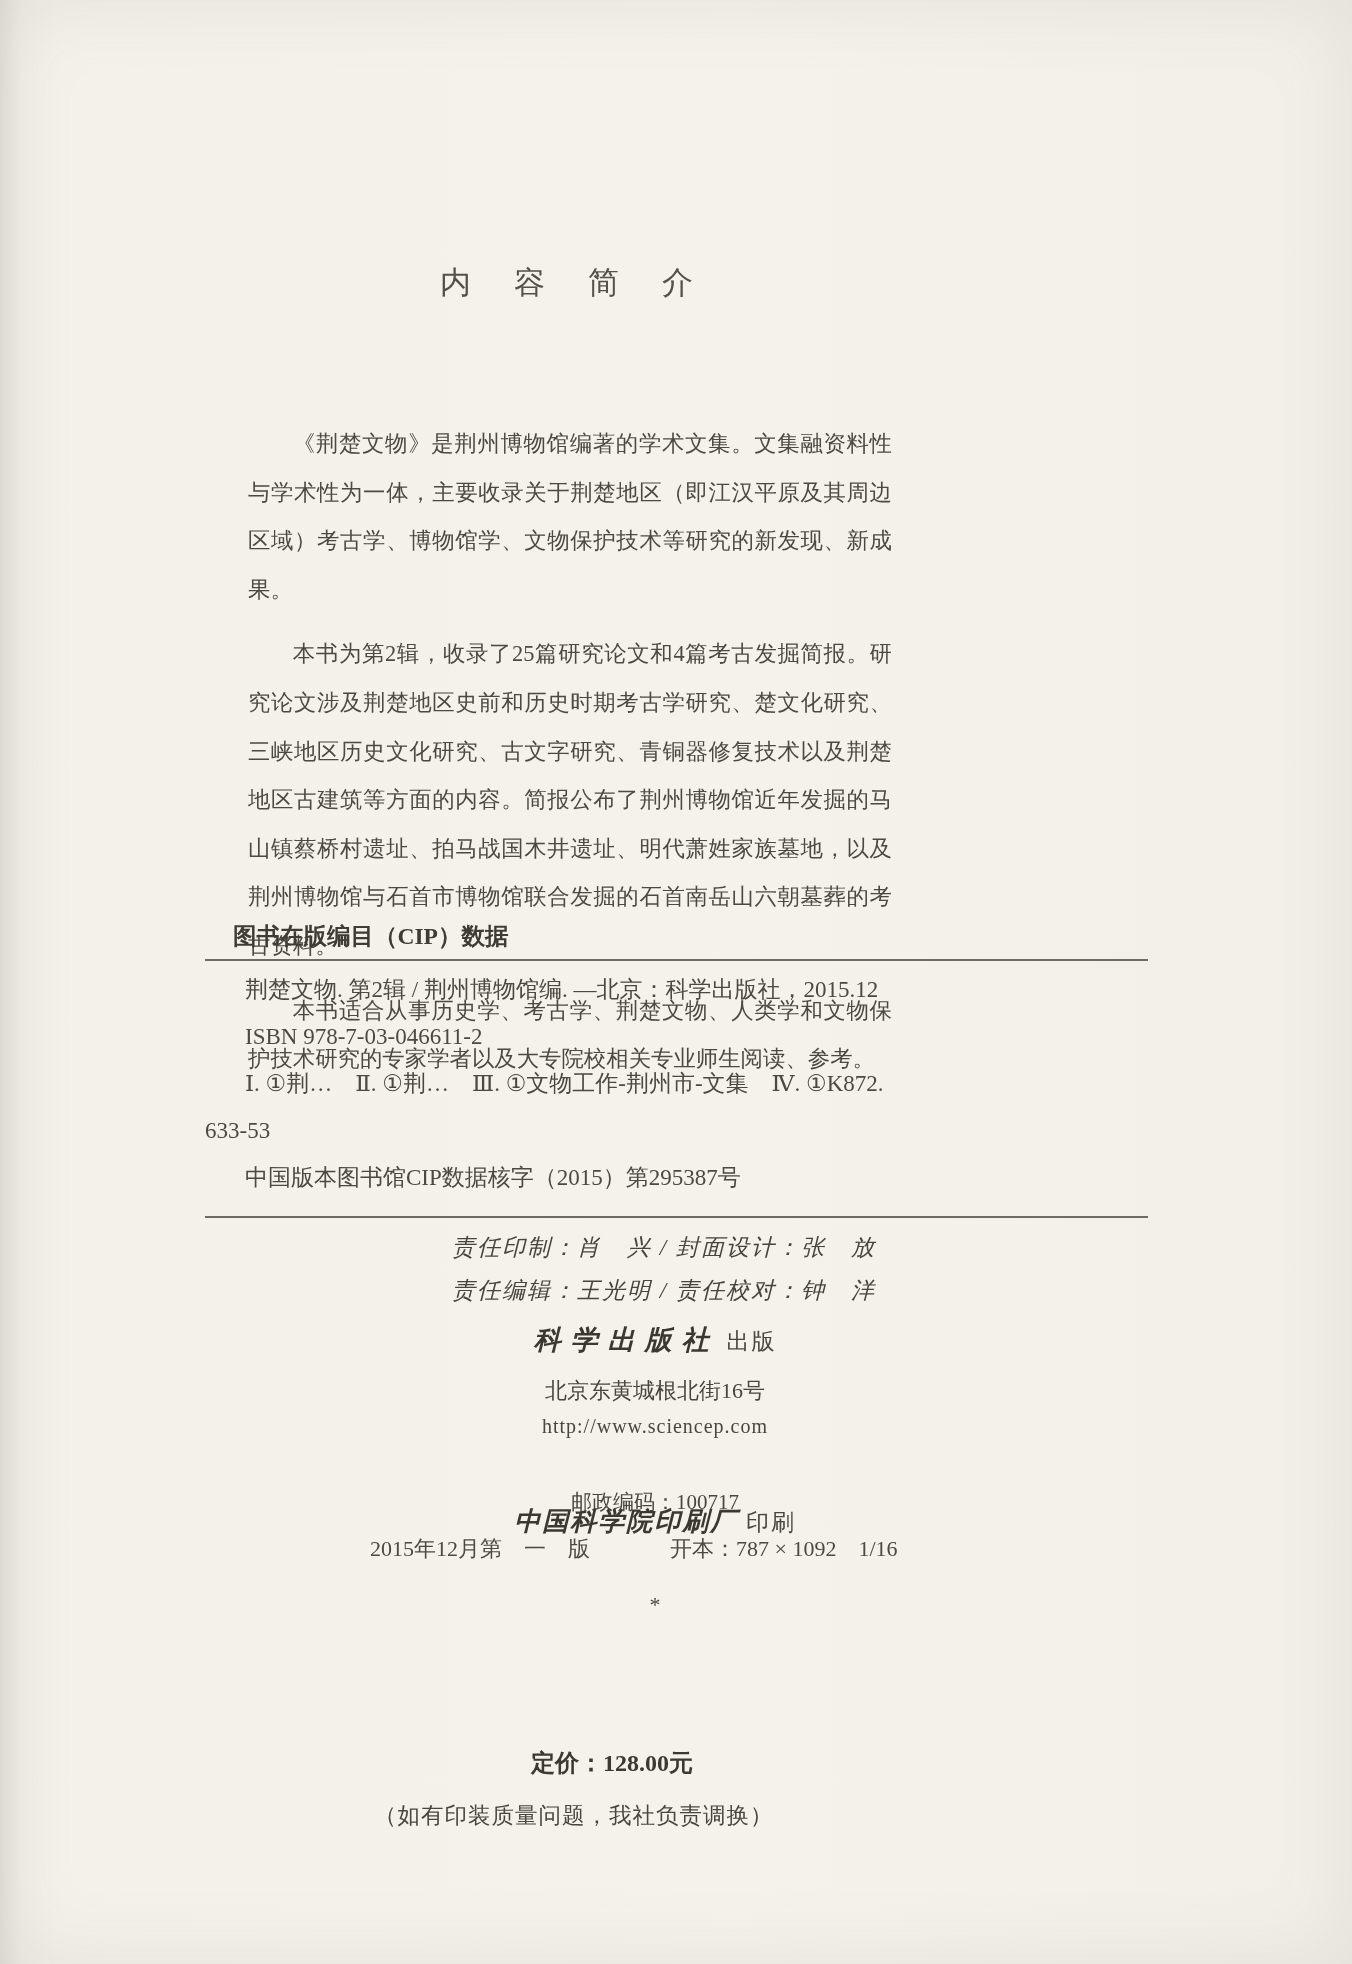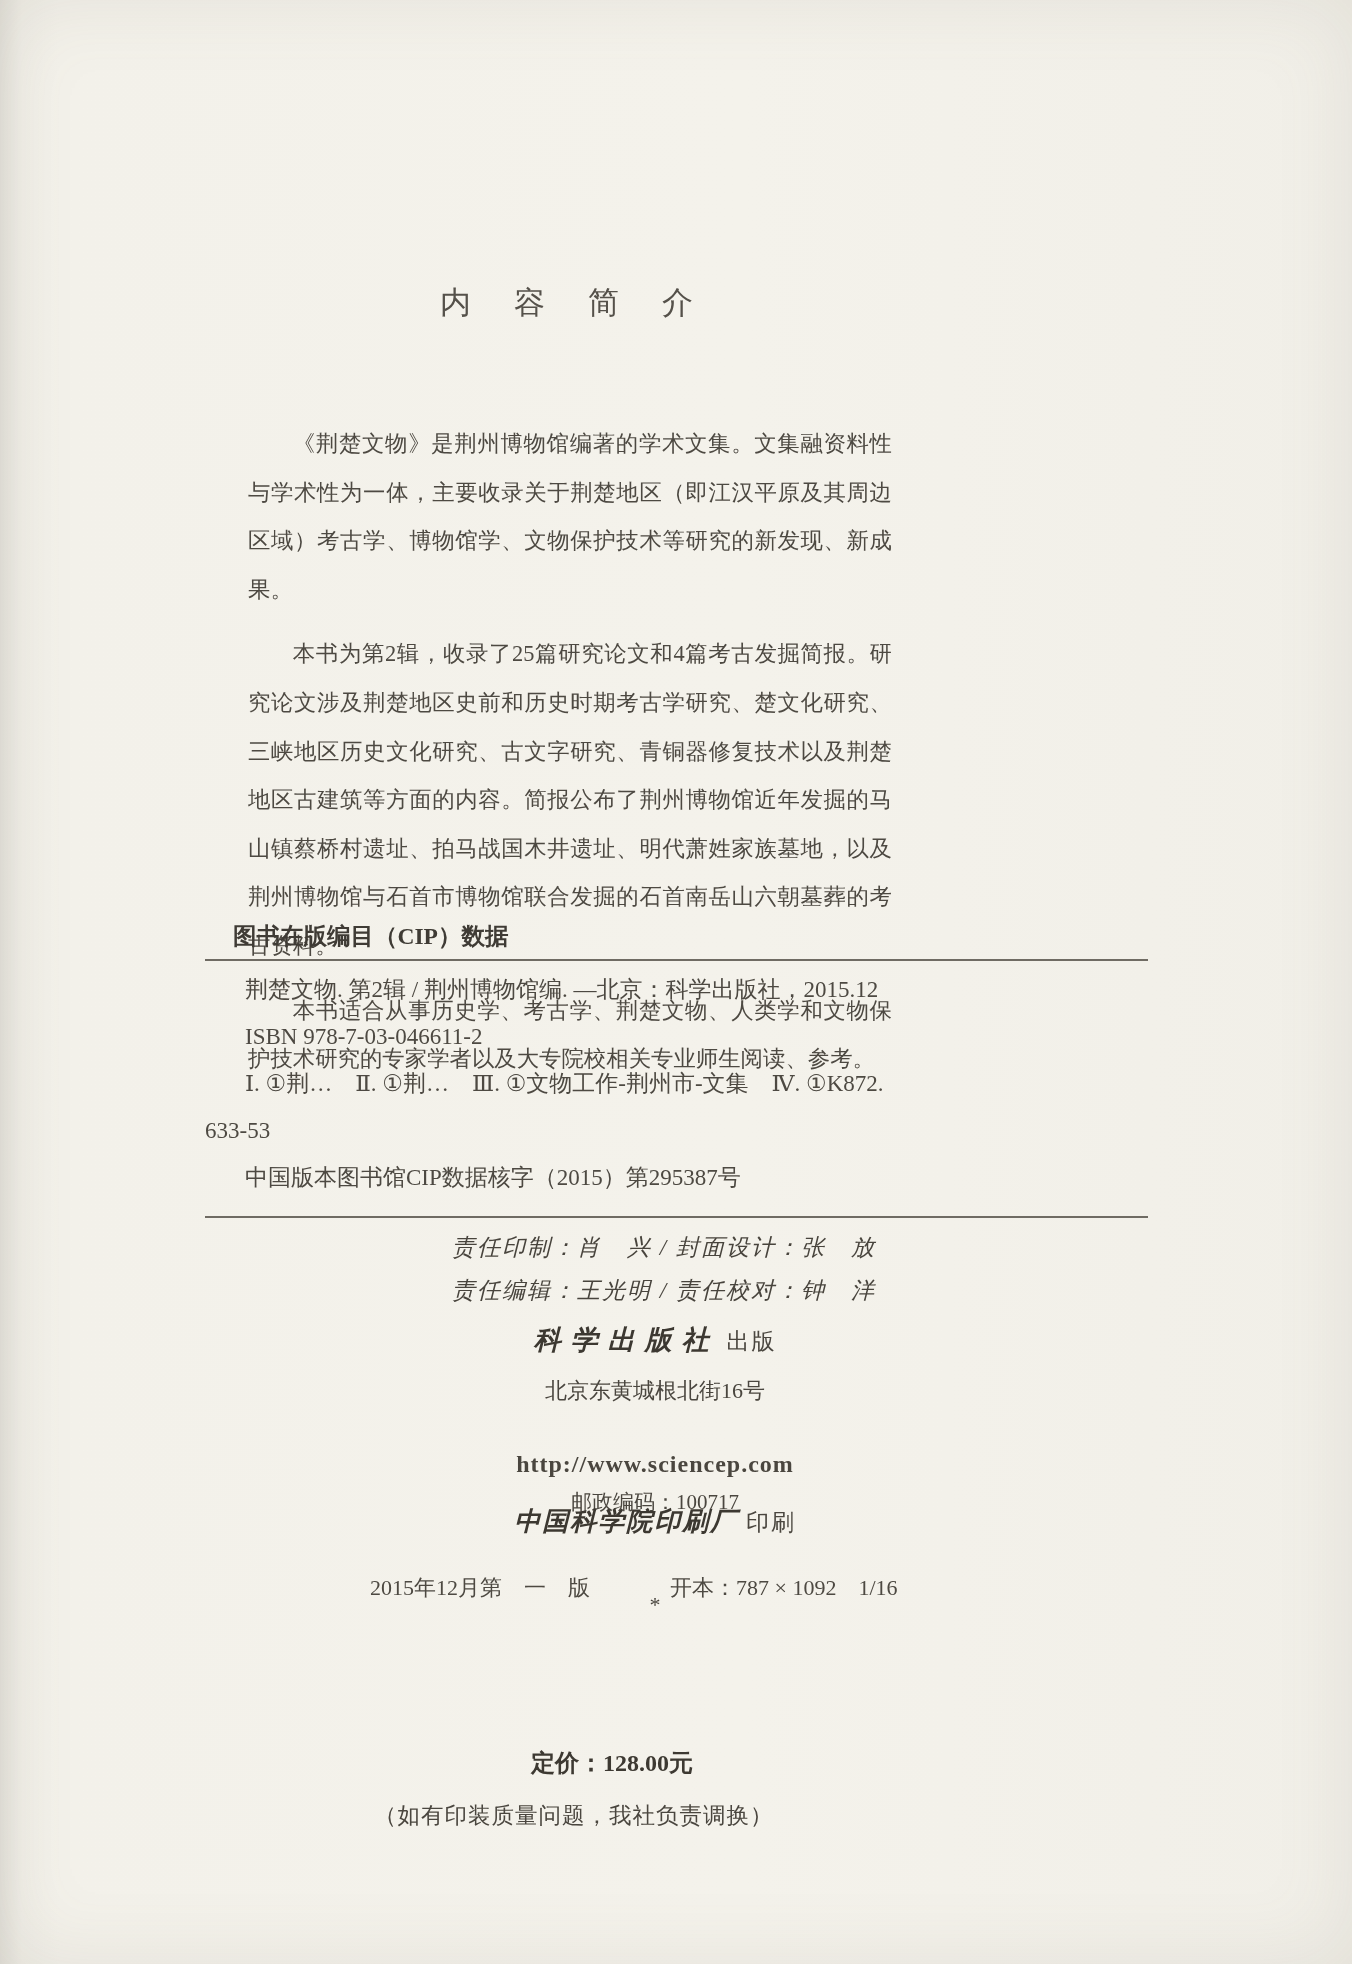--- a/index.html
+++ b/index.html
@@ -14,21 +14,20 @@
     background: linear-gradient(90deg, #e3e1da 0px, #f0eee7 22px, #f3f1ea 60px, #f4f2eb 55%, #f1efe8 100%);
     box-shadow: inset 0 0 80px rgba(120,115,100,0.12);
     color: #4a463f;
     overflow: hidden;
   }
   .intro-title {
     position: absolute; left: 232px; top: 262px; width: 675px;
     text-align: center;
     font-size: 31px; color: #55514a;
     letter-spacing: 6px;
-    margin-top: 20px;
   }
   .intro {
     position: absolute; left: 232px; top: 404px; width: 676px;
     font-size: 22.4px; line-height: 48.6px;
     text-align: justify; text-justify: inter-ideograph;
     color: #4d4942;
   }
   .intro p { margin: 16px; text-indent: 2em; }
   .cip-header {
     position: absolute; left: 233px; top: 920px;
@@ -55,32 +54,32 @@
   .cline { position: absolute; left: 325px; width: 660px; text-align: center; }
   .pub-name   { top: 1322px; font-size: 24px; }
   .script-cjk {
     font-weight: bold; font-style: italic;
     letter-spacing: 10px; font-size: 27px; color: #3c3831;
   }
   .script-cjk.printer { letter-spacing: 2px; font-size: 26px; }
   .plain-suffix { font-size: 23px; letter-spacing: 2px; font-style: normal; font-weight: normal; }
   .pub-address  { top: 1376px; font-size: 22px; }
   .pub-postcode { top: 1488px; font-size: 21px; }
-  .pub-website  { top: 1451px; font-size: 24px; letter-spacing: 1px; font-weight: bold; }
+  .pub-website  { top: 1415px; font-size: 20px; letter-spacing: 1px; }
   .printer-line { top: 1504px; }
   .distribution { top: 1556px; font-size: 22px; letter-spacing: 1px; }
   .star-divider { top: 1592px; font-size: 22px; }
   .ed-row {
     position: absolute; left: 325px; width: 660px;
     display: flex; justify-content: center;
     font-size: 22px; color: #4d4942;
   }
   .ed-row .ed-left  { width: 300px; }
   .ed-row .ed-right { width: 270px; }
-  .ed-row-1 { top: 1573px; }
+  .ed-row-1 { top: 1534px; }
   .ed-row-2 { top: 1670px; }
   .word-count { top: 1709px; font-size: 22px; }
   .price-line { top: 1747px; left: 282px; font-size: 24px; font-weight: bold; color: #3d3932; }
   .quality-note { position: absolute; left: 374px; top: 1800px; font-size: 22.5px; letter-spacing: 1px; }
 </style>
 </head>
 <body>
 
 <div class="page">
 

